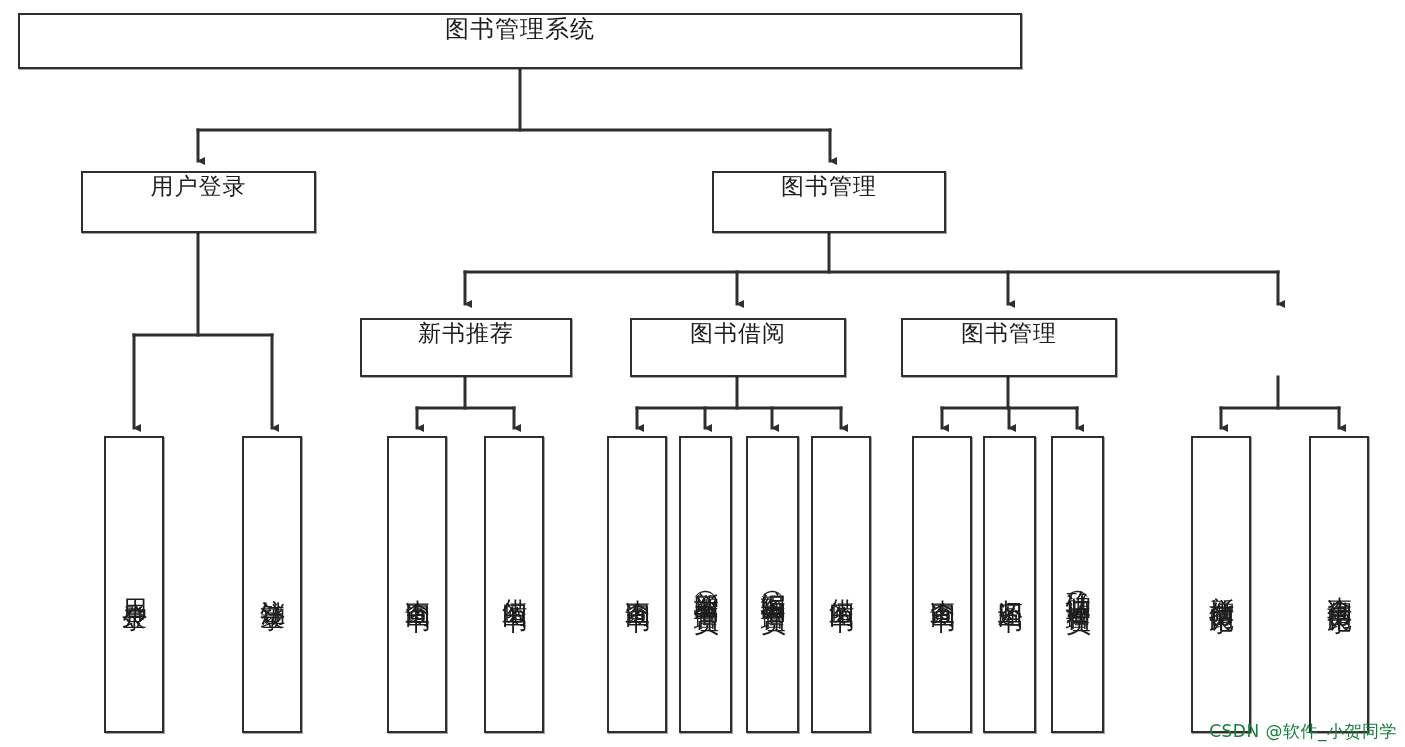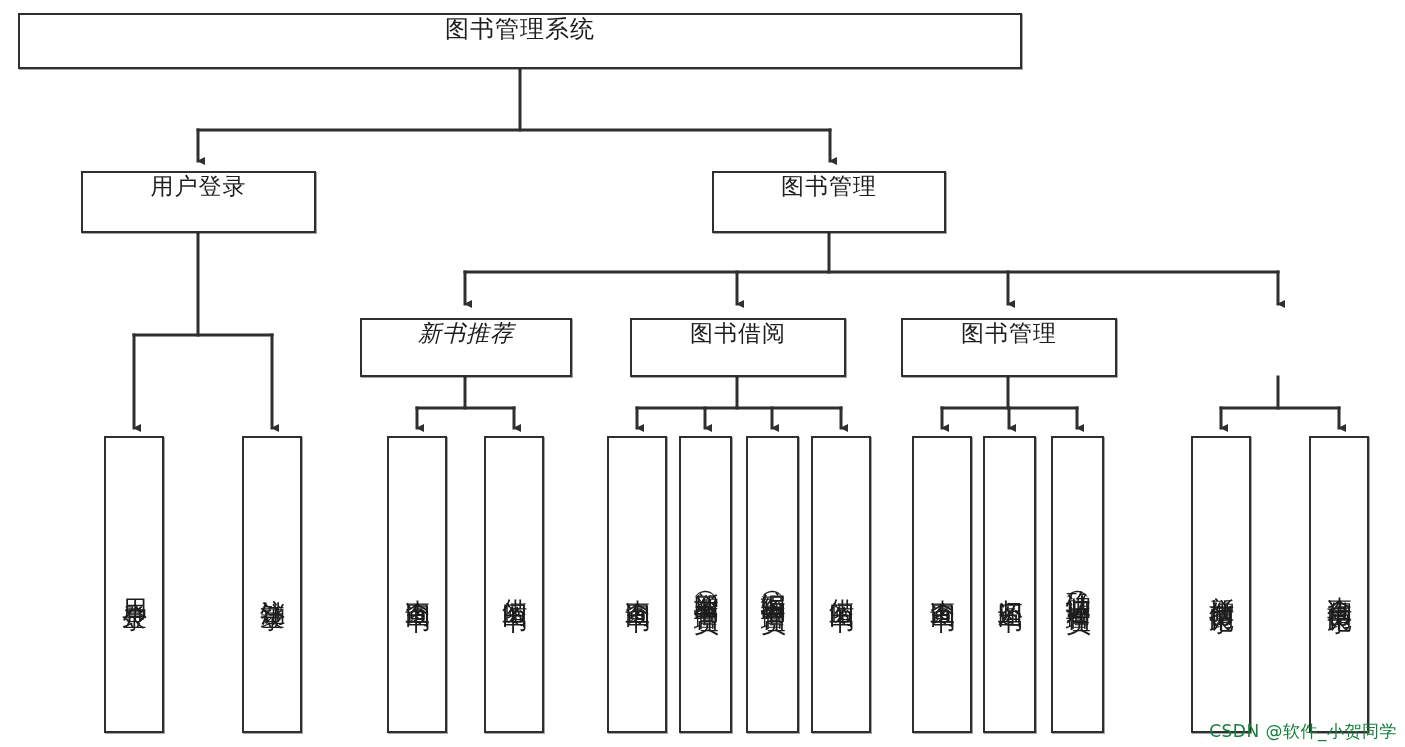--- a/index.html
+++ b/index.html
@@ -134,21 +134,21 @@
     <span class="label">图书管理系统</span>
   </div>
 
   <div class="node horizontal" style="left:81px; top:171px; width:235px; height:62px;">
     <span class="label">用户登录</span>
   </div>
   <div class="node horizontal" style="left:712px; top:171px; width:234px; height:62px;">
     <span class="label">图书管理</span>
   </div>
 
-  <div class="node horizontal" style="left:360px; top:318px; width:212px; height:59px;font-style:italic;">
+  <div class="node horizontal" style="left:360px; top:318px; width:212px; height:59px;">
     <span class="label">新书推荐</span>
   </div>
   <div class="node horizontal" style="left:630px; top:318px; width:216px; height:59px;">
     <span class="label">图书借阅</span>
   </div>
   <div class="node horizontal" style="left:901px; top:318px; width:216px; height:59px;">
     <span class="label">图书管理</span>
   </div>
 
   <div class="node vertical" style="left:104px; top:436px; width:60px; height:297px;">

